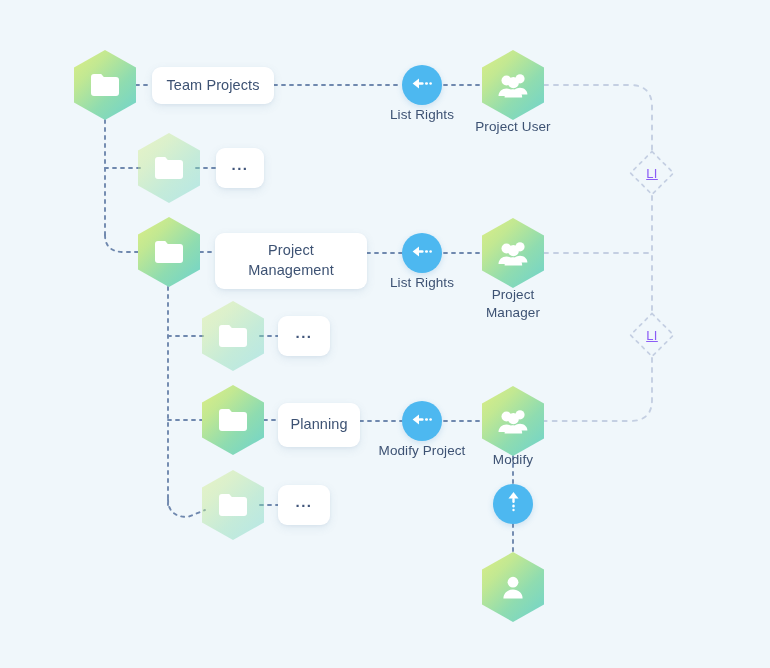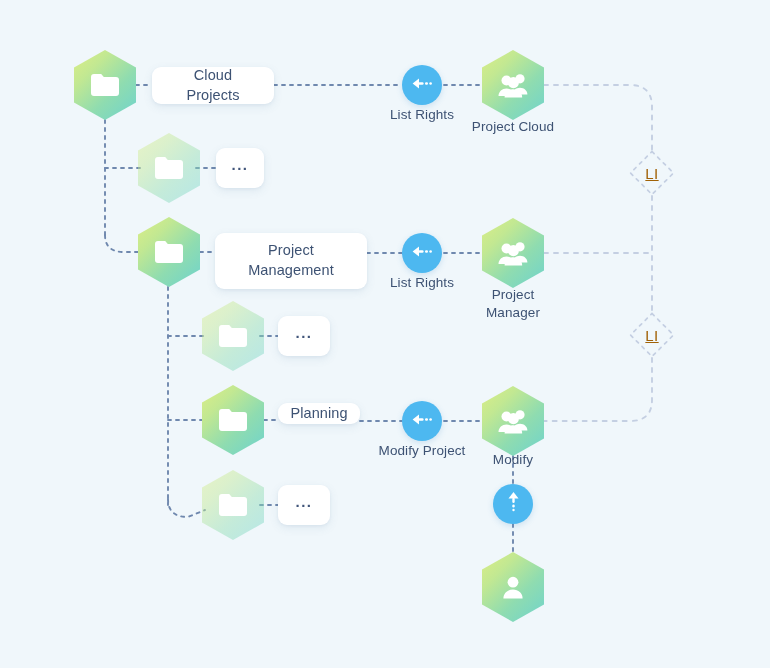--- a/index.html
+++ b/index.html
@@ -75,21 +75,21 @@
 
   
   .diamond{
     position:absolute;
     width:46px;height:46px;
     pointer-events:auto;
   }
   .diamond .dlbl{
     position:absolute;inset:0;
     display:flex;align-items:center;justify-content:center;
-    color:#a16207;font-size:15px;letter-spacing:.4px;text-decoration:underline;
+    color:#8b5cf6;font-size:13px;letter-spacing:.4px;text-decoration:underline;
   }
 </style>
 </head>
 <body>
 
 <div id="canvas">
 
   <svg class="layer" viewBox="0 0 770 668" xmlns="http://www.w3.org/2000/svg">
     <defs>
       <style>
@@ -179,32 +179,32 @@
 
   <div class="hex faded" style="left:202px;top:470px;">
     <div class="hexbg"></div>
     <div class="glyph">
       <svg width="30" height="25" viewBox="0 0 30 25">
           <path d="M1 4a3 3 0 0 1 3-3h7.2l2.6 3H26a3 3 0 0 1 3 3v13a3 3 0 0 1-3 3H4a3 3 0 0 1-3-3z" fill="#fff"></path>
         </svg>
     </div>
   </div>
 
-  <div class="chip" style="left:152px;top:67px;width:122px;height:37px;">Cloud Projects</div>
+  <div class="chip" style="left:152px;top:67px;width:122px;height:37px;">Team Projects</div>
 
   <div class="chip dots" style="left:216px;top:148px;width:48px;height:40px;">...</div>
 
   <div class="chip" style="left:215px;top:233px;width:152px;height:56px;">
     <span style="white-space:pre-line;">Project
 Management</span>
   </div>
 
   <div class="chip dots" style="left:278px;top:316px;width:52px;height:40px;">...</div>
 
-  <div class="chip" style="left:278px;top:403px;width:82px;height:21px;">Planning</div>
+  <div class="chip" style="left:278px;top:403px;width:82px;height:44px;">Planning</div>
 
   <div class="chip dots" style="left:278px;top:485px;width:52px;height:40px;">...</div>
 
   <div class="circ" style="left:402px;top:65px;">
     <span>
       <svg width="22" height="13" viewBox="0 0 22 13">
         <path d="M8 1.5 L1.6 6.5 L8 11.5 Z" fill="#fff"></path>
         <rect x="7.4" y="5.3" width="5.2" height="2.4" rx="1.2" fill="#fff"></rect>
         <rect x="14" y="5.3" width="3" height="2.4" rx="1.2" fill="#fff"></rect>
         <rect x="18.3" y="5.3" width="2.6" height="2.4" rx="1.2" fill="#fff"></rect>
@@ -254,21 +254,21 @@
       <svg width="32" height="26" viewBox="0 0 32 26">
         <circle cx="9.5" cy="8.5" r="5" fill="#fff"></circle>
         <path d="M1.5 24c0-4.4 3.6-7.4 8-7.4s8 3 8 7.4z" fill="#fff"></path>
         <circle cx="23" cy="6.8" r="4.6" fill="#fff"></circle>
         <path d="M15.6 22.6c0-4.1 3.3-6.9 7.4-6.9s7.4 2.8 7.4 6.9z" fill="#fff"></path>
         <circle cx="16.4" cy="10.6" r="5.6" fill="#fff"></circle>
         <path d="M7.6 25.4c0-4.9 4-8.2 8.8-8.2s8.8 3.3 8.8 8.2z" fill="#fff"></path>
       </svg>
     </div>
   </div>
-  <div class="cap" style="left:453px;top:118px;width:120px;">Project Cloud</div>
+  <div class="cap" style="left:453px;top:118px;width:120px;">Project User</div>
 
   <div class="hex" style="left:482px;top:218px;">
     <div class="hexbg"></div>
     <div class="glyph">
       <svg width="32" height="26" viewBox="0 0 32 26">
         <circle cx="9.5" cy="8.5" r="5" fill="#fff"></circle>
         <path d="M1.5 24c0-4.4 3.6-7.4 8-7.4s8 3 8 7.4z" fill="#fff"></path>
         <circle cx="23" cy="6.8" r="4.6" fill="#fff"></circle>
         <path d="M15.6 22.6c0-4.1 3.3-6.9 7.4-6.9s7.4 2.8 7.4 6.9z" fill="#fff"></path>
         <circle cx="16.4" cy="10.6" r="5.6" fill="#fff"></circle>

